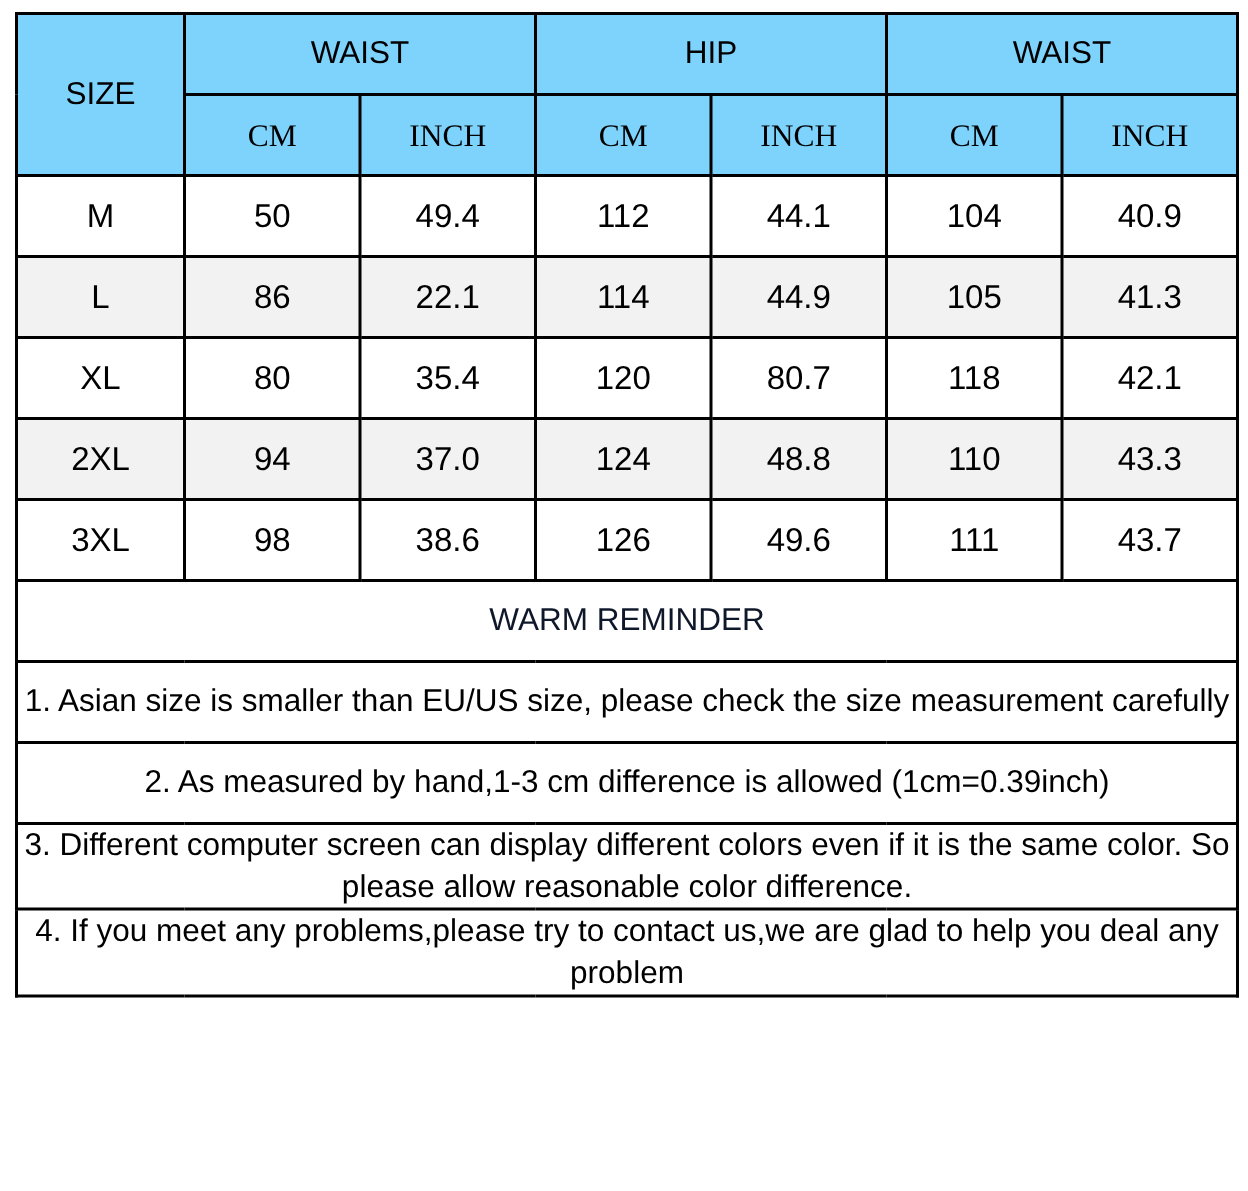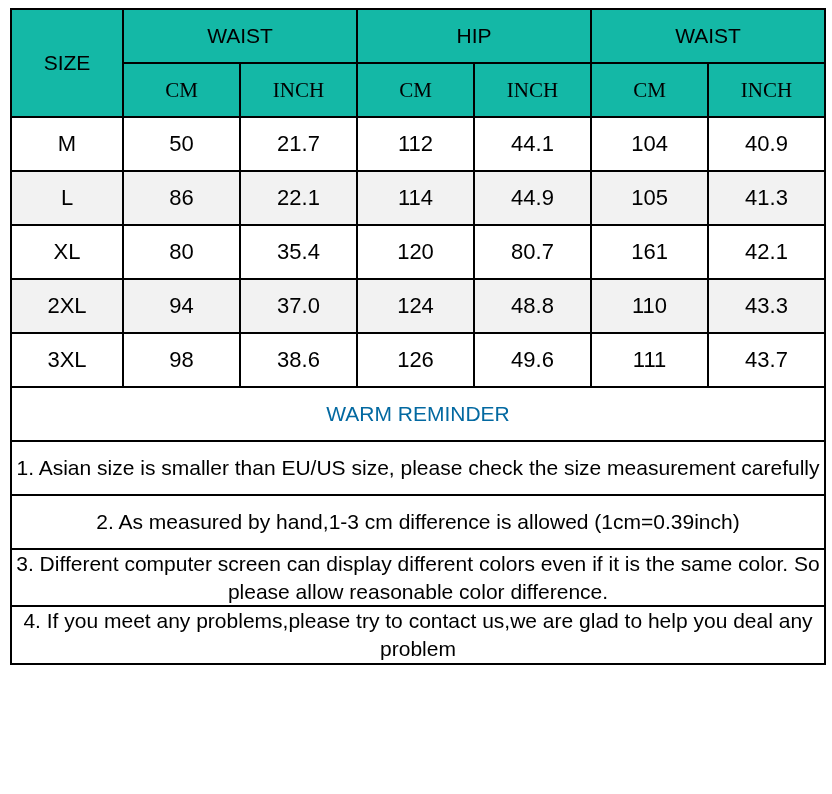--- a/index.html
+++ b/index.html
@@ -35,21 +35,21 @@
     font-size: 21px;
     padding: 0;
     height: 52px;
   }
   
   col.c-size   { width: 112px; }
   col.c-unit   { width: 117px; }
   col.c-unit2  { width: 117px; }
 
   .hdr {
-    background: #14b8a6;
+    background: #7dd3fc;
     font-size: 22px;
   }
   .hdr-size {
     font-size: 21px;
   }
   .group-hdr {
     font-size: 22px;
     height: 50px;
   }
   .unit-hdr {
@@ -105,42 +105,42 @@
         <td class="hdr unit-hdr">INCH</td>
         <td class="hdr unit-hdr">CM</td>
         <td class="hdr unit-hdr">INCH</td>
         <td class="hdr unit-hdr">CM</td>
         <td class="hdr unit-hdr">INCH</td>
       </tr>
 
       <tr class="data-row">
         <td>M</td>
         <td>50</td>
-        <td>21.7</td>
+        <td>49.4</td>
         <td>112</td>
         <td>44.1</td>
         <td>104</td>
         <td>40.9</td>
       </tr>
       <tr class="data-row shade">
         <td>L</td>
         <td>86</td>
         <td>22.1</td>
         <td>114</td>
         <td>44.9</td>
         <td>105</td>
         <td>41.3</td>
       </tr>
       <tr class="data-row">
         <td>XL</td>
         <td>80</td>
         <td>35.4</td>
         <td>120</td>
         <td>80.7</td>
-        <td>161</td>
+        <td>118</td>
         <td>42.1</td>
       </tr>
       <tr class="data-row shade">
         <td>2XL</td>
         <td>94</td>
         <td>37.0</td>
         <td>124</td>
         <td>48.8</td>
         <td>110</td>
         <td>43.3</td>
@@ -149,21 +149,21 @@
         <td>3XL</td>
         <td>98</td>
         <td>38.6</td>
         <td>126</td>
         <td>49.6</td>
         <td>111</td>
         <td>43.7</td>
       </tr>
 
       <tr>
-        <td class="warn-title" colspan="7" style="color: #0369a1;">WARM REMINDER</td>
+        <td class="warn-title" colspan="7" style="color: #0f172a;">WARM REMINDER</td>
       </tr>
       <tr>
         <td class="note" colspan="7">1. Asian size is smaller than EU/US size, please check the size measurement carefully</td>
       </tr>
       <tr>
         <td class="note" colspan="7">2. As measured by hand,1-3 cm difference is allowed (1cm=0.39inch)</td>
       </tr>
       <tr>
         <td class="note" colspan="7">3. Different computer screen can display different colors even if it is the same color. So please allow reasonable color difference.</td>
       </tr>

